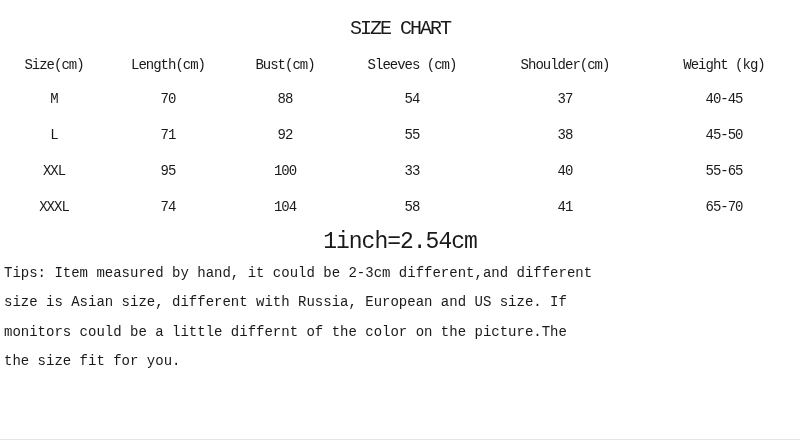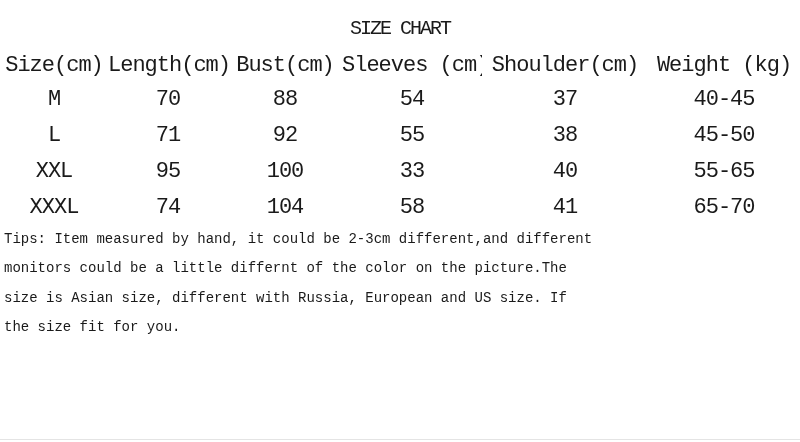--- a/index.html
+++ b/index.html
@@ -27,21 +27,21 @@
 
   table.size-table {
     width: 800px;
     border-collapse: collapse;
     table-layout: fixed;
   }
   .size-table th, .size-table td {
     padding: 0;
     text-align: center;
     font-weight: normal;
-    font-size: 22px;
+    font-size: 14px;
     letter-spacing: -1px;
     white-space: nowrap;
     overflow: hidden;
   }
   .size-table thead tr { height: 32px; }
   .size-table tbody tr { height: 36px; }
 
   .inch-note {
     text-align: center;
     font-size: 23px;
@@ -121,23 +121,24 @@
         <td>XXXL</td>
         <td>74</td>
         <td>104</td>
         <td>58</td>
         <td>41</td>
         <td>65-70</td>
       </tr>
     </tbody>
   </table>
 
+  <div class="inch-note">1inch=2.54cm</div>
 
   <div class="tips">
     <div class="tips-line">Tips: Item measured by hand, it could be 2-3cm different,and different</div>
+    <div class="tips-line">size is Asian size, different with Russia, European and US size. If</div>
     <div class="tips-line">monitors could be a little differnt of the color on the picture.The</div>
-    <div class="tips-line">size is Asian size, different with Russia, European and US size. If</div>
     <div class="tips-line">the size fit for you.</div>
   </div>
 
   <div class="bottom-line"></div>
 
 </div>
 
 </body></html>

